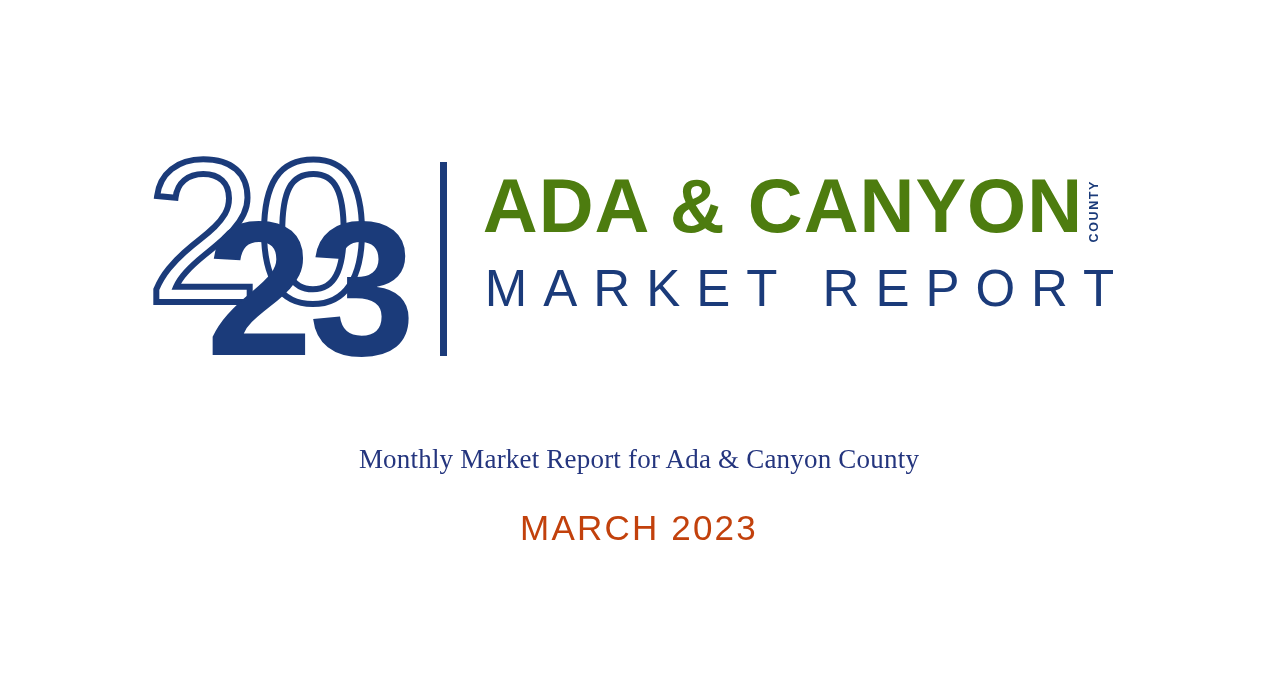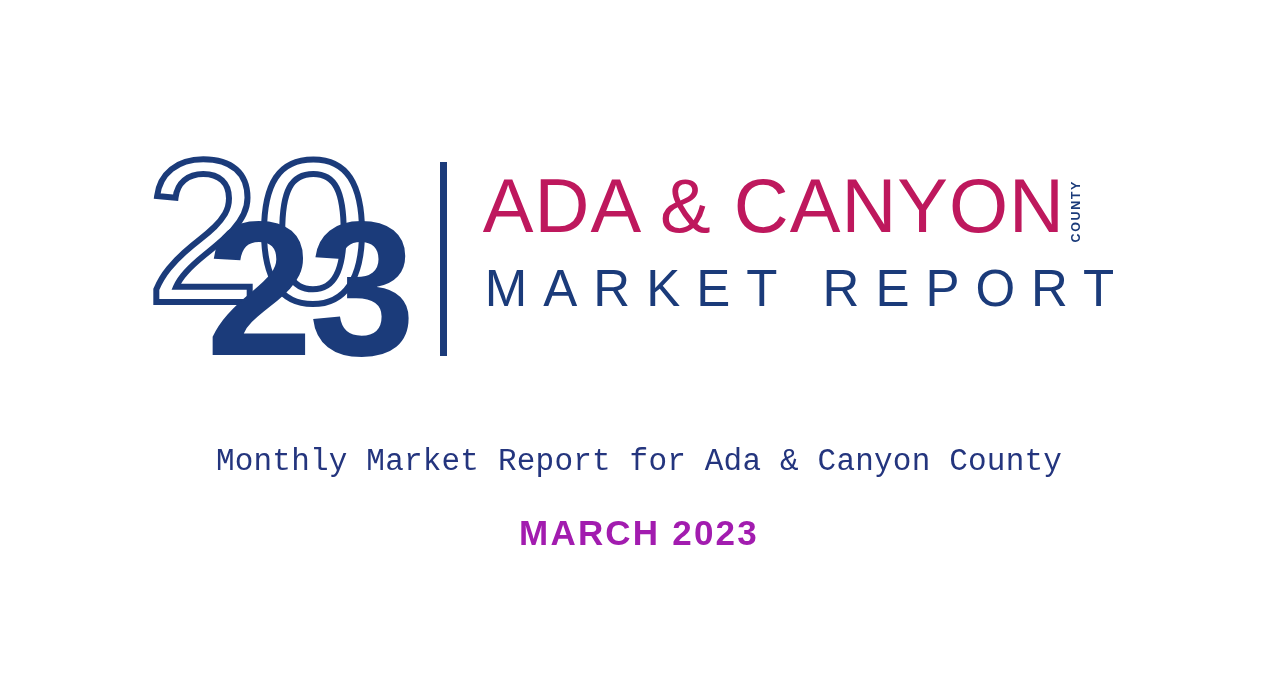--- a/index.html
+++ b/index.html
@@ -66,22 +66,22 @@
     flex: 0 0 auto;
     padding-top: 20px;
   }
   .wordmark-row {
     display: flex;
     align-items: flex-start;
   }
   .brand-name {
     font-family: "Liberation Sans", sans-serif;
     font-size: 76px;
-    font-weight: 400;
-    color: #be185d;
+    font-weight: 700;
+    color: #4d7c0f;
     line-height: 0.96;
     letter-spacing: 1px;
     white-space: nowrap;
   }
   .county-tag {
     font-family: "Liberation Sans", sans-serif;
     font-size: 12.5px;
     font-weight: 700;
     color: #1B3B7A;
     letter-spacing: 1.6px;
@@ -105,33 +105,33 @@
 
   
   .subtitle-block {
     position: absolute;
     left: 0;
     top: 443px;
     width: 1278px;
     text-align: center;
   }
   .subtitle-line {
-    font-family: Liberation Mono, monospace;
-    font-size: 31px;
+    font-family: Liberation Serif, serif;
+    font-size: 27px;
     font-weight: 400;
     color: #24357E;
     letter-spacing: 0.2px;
     line-height: 1.25;
     white-space: nowrap;
   }
   .date-line {
     font-family: "Liberation Sans", sans-serif;
     font-size: 35px;
-    font-weight: 700;
-    color: #a21caf;
+    font-weight: 400;
+    color: #c2410c;
     letter-spacing: 2.2px;
     margin-top: 31px;
     white-space: nowrap;
   }
 </style>
 </head>
 <body>
 
 <div class="cover-page">
 

